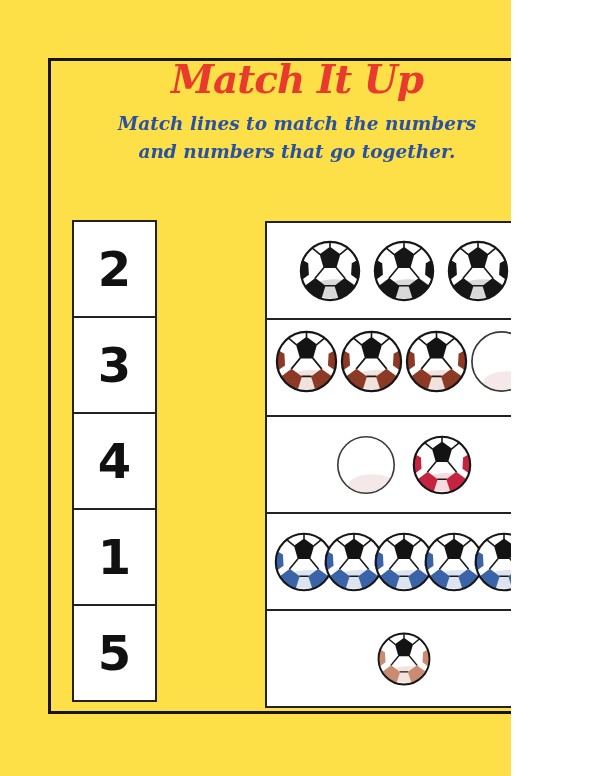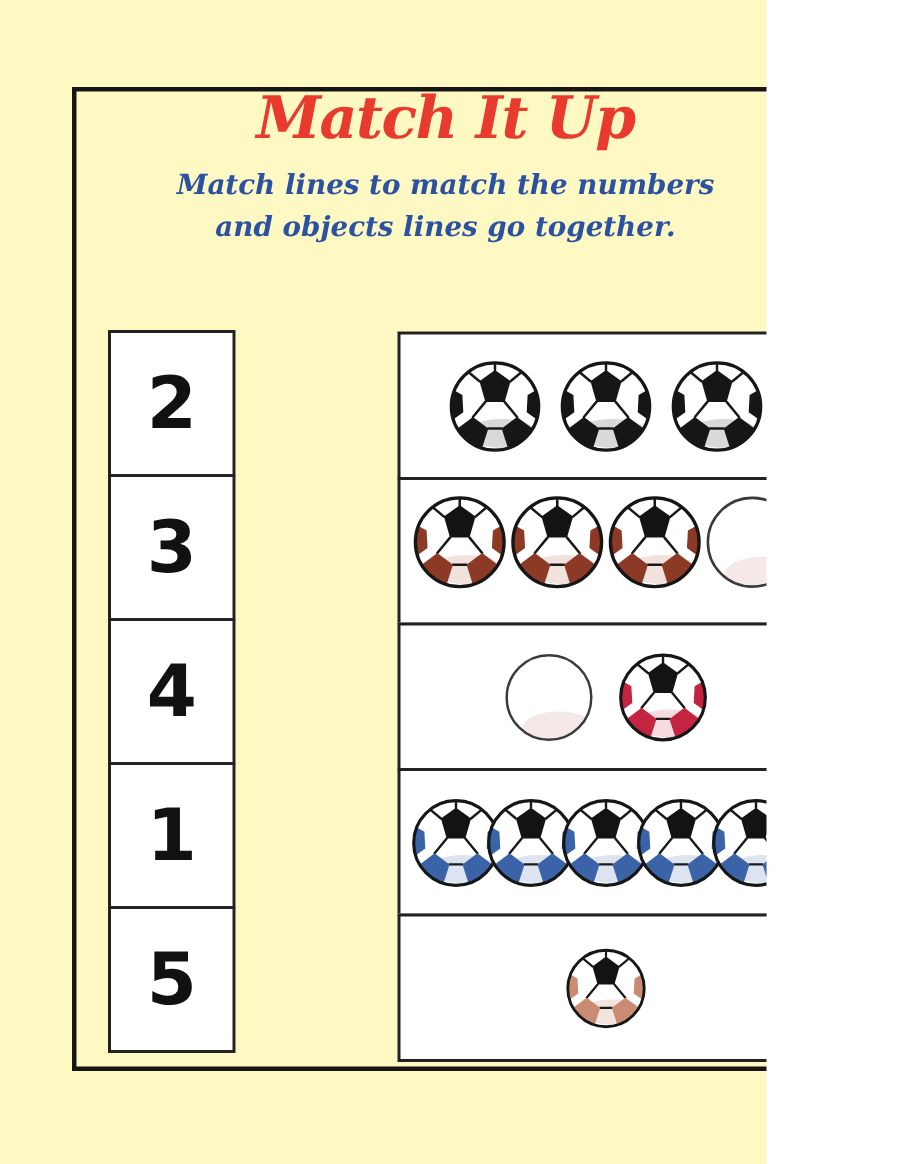--- a/index.html
+++ b/index.html
@@ -1,16 +1,16 @@
 <!DOCTYPE html>
 <html><head>
 <meta charset="utf-8">
 <style>
   html,body{margin:0;padding:0;background:#ffffff;}
-  .sheet{position:relative;width:511px;height:776px;background:#fef9c3;overflow:hidden;
+  .sheet{position:relative;width:511px;height:776px;background:#fde047;overflow:hidden;
          font-family:"DejaVu Sans",sans-serif;}
   .frame{position:absolute;left:48px;top:58px;width:498px;height:656px;
          border:3px solid #161616;box-sizing:border-box;}
   .title{position:absolute;left:48px;top:56px;width:498px;text-align:center;
          font-family:"DejaVu Serif",serif;font-style:italic;font-weight:700;
          font-size:39px;letter-spacing:-1px;color:#E93A2E;}
   .subtitle{position:absolute;left:48px;top:110px;width:498px;text-align:center;
             font-family:"DejaVu Serif",serif;font-style:italic;font-weight:700;
             font-size:18.5px;line-height:28px;color:#2B52A2;}
   
@@ -49,21 +49,21 @@
         <circle cx="50" cy="50" r="45.5"></circle>
       </clipPath>
   </defs>
 </svg>
 
 <div class="sheet">
   <div class="frame"></div>
   <div class="title">Match It Up</div>
   <div class="subtitle">
     <div>Match lines to match the numbers</div>
-    <div>and objects lines go together.</div>
+    <div>and numbers that go together.</div>
   </div>
   <div class="numbers-col" id="numbers-col">
       <div class="num-cell">
         <span>2</span>
       </div>
       <div class="num-cell">
         <span>3</span>
       </div>
       <div class="num-cell">
         <span>4</span>

